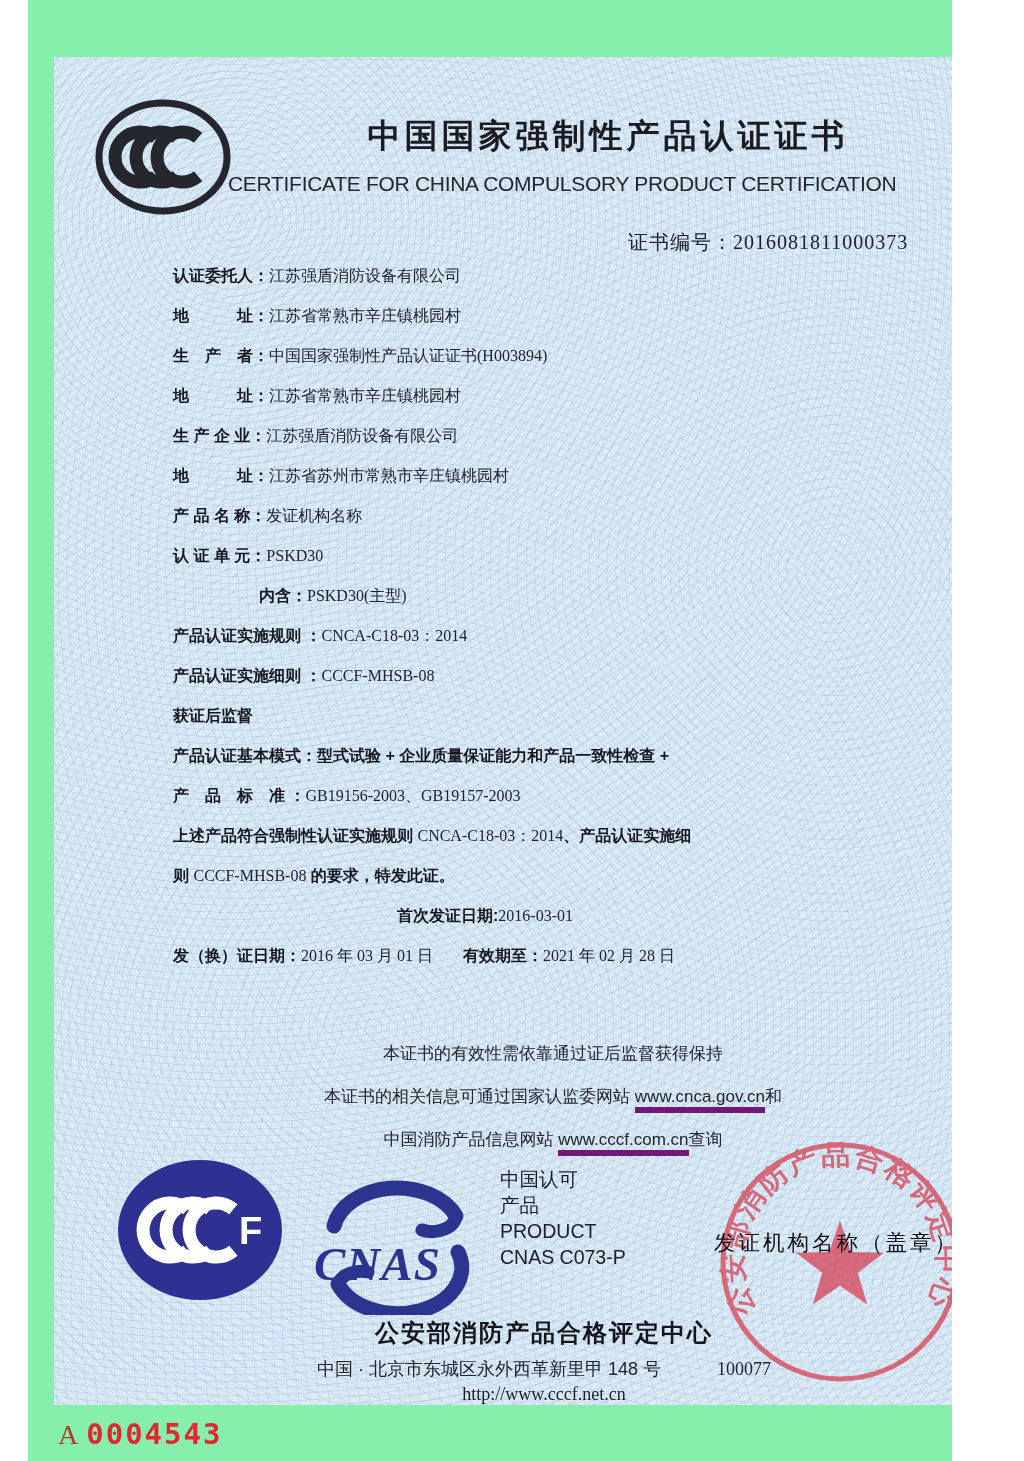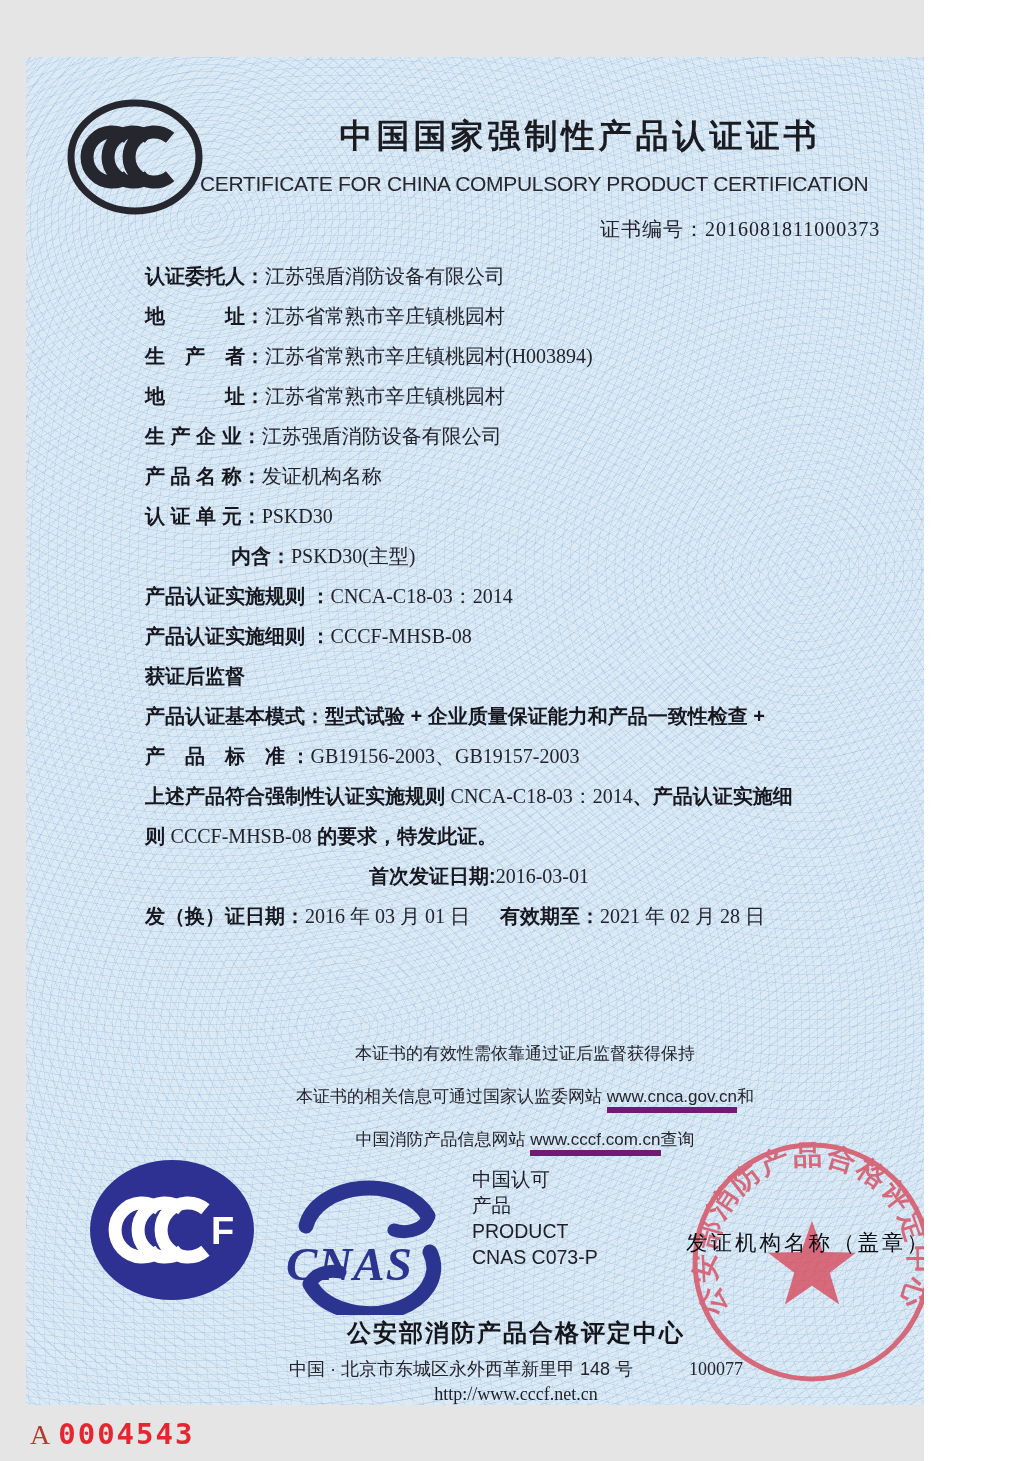--- a/index.html
+++ b/index.html
@@ -1,20 +1,20 @@
 <!DOCTYPE html>
 <html><head>
 <meta charset="utf-8">
 <style>
   * { margin:0; padding:0; box-sizing:border-box; }
   html,body { background:#ffffff; }
   .page {
     position:relative; width:924px; height:1461px;
-    background:#e5e5e5; overflow:hidden;
-    font-family:"Liberation Sans", sans-serif; color:#1c1c22;
+    background:#86efac; overflow:hidden;
+    font-family:"Liberation Sans", sans-serif; color:#1c1c22;margin-left:28px;
   }
   .paper {
     position:absolute; left:26px; top:57px; width:998px; height:1348px;
     background-color:#dceaf5;
     background-image:
       repeating-radial-gradient(circle at 18% 12%, rgba(108,160,206,.20) 0 1px, rgba(255,255,255,0) 1px 7px),
       repeating-radial-gradient(circle at 78% 38%, rgba(108,160,206,.17) 0 1px, rgba(255,255,255,0) 1px 9px),
       repeating-radial-gradient(circle at 32% 72%, rgba(108,160,206,.17) 0 1px, rgba(255,255,255,0) 1px 8px),
       repeating-radial-gradient(circle at 96% 92%, rgba(108,160,206,.15) 0 1px, rgba(255,255,255,0) 1px 10px);
   }
@@ -22,27 +22,27 @@
   .ccc-logo { position:absolute; left:64px; top:97px; width:142px; height:120px; }
   .title-cn {
     position:absolute; left:230px; top:114px; width:700px; text-align:center;
     font-size:33px; font-weight:700; letter-spacing:4px; color:#1b1b22;
   }
   .title-en {
     position:absolute; left:200px; top:172px; width:760px; text-align:left;
     font-size:21px; letter-spacing:-0.3px; color:#26262e;
   }
   .cert-no {
-    position:absolute; left:600px; top:216px; font-size:20px;
+    position:absolute; left:600px; top:229px; font-size:20px;
     font-family:"Liberation Serif", serif; color:#20202a; letter-spacing:1px;
   }
   
   .fields {
     position:absolute; left:145px; top:256px; width:748px;
-    font-size:20px; line-height:40px;
+    font-size:16px; line-height:40px;
   }
   .row { white-space:nowrap; }
   .lbl { font-weight:700; color:#17171f; }
   .val { font-family:"Liberation Serif", serif; color:#23232c; }
   .val-bold { font-weight:700; color:#17171f; }
   .indent { padding-left:86px; }
   .center-line { padding-left:224px; }
   .gap-inline { display:inline-block; width:30px; }
   
   .notice {
@@ -101,23 +101,24 @@
   <div class="title-cn">中国国家强制性产品认证证书</div>
   <div class="title-en">CERTIFICATE FOR CHINA COMPULSORY PRODUCT CERTIFICATION</div>
 
   <div class="cert-no">
     <span>证书编号：</span><span>2016081811000373</span>
   </div>
 
   <div class="fields">
     <div class="row"><span class="lbl">认证委托人：</span><span class="val">江苏强盾消防设备有限公司</span></div>
     <div class="row"><span class="lbl">地　　　址：</span><span class="val">江苏省常熟市辛庄镇桃园村</span></div>
-    <div class="row"><span class="lbl">生　产　者：</span><span class="val">江苏省常熟市辛庄镇桃园村(H003894)</span></div>
+    <div class="row"><span class="lbl">生　产　者：</span><span class="val">中国国家强制性产品认证证书(H003894)</span></div>
     <div class="row"><span class="lbl">地　　　址：</span><span class="val">江苏省常熟市辛庄镇桃园村</span></div>
     <div class="row"><span class="lbl">生 产 企 业：</span><span class="val">江苏强盾消防设备有限公司</span></div>
+    <div class="row"><span class="lbl">地　　　址：</span><span class="val">江苏省苏州市常熟市辛庄镇桃园村</span></div>
     <div class="row"><span class="lbl">产 品 名 称：</span><span class="val">发证机构名称</span></div>
     <div class="row"><span class="lbl">认 证 单 元：</span><span class="val">PSKD30</span></div>
     <div class="row indent"><span class="lbl">内含：</span><span class="val">PSKD30(主型)</span></div>
     <div class="row"><span class="lbl">产品认证实施规则 ：</span><span class="val">CNCA-C18-03：2014</span></div>
     <div class="row"><span class="lbl">产品认证实施细则 ：</span><span class="val">CCCF-MHSB-08</span></div>
     <div class="row"><span class="val-bold">获证后监督</span></div>
     <div class="row"><span class="lbl">产品认证基本模式：</span><span class="val-bold">型式试验 + 企业质量保证能力和产品一致性检查 +</span></div>
     <div class="row"><span class="lbl">产　品　标　准 ：</span><span class="val">GB19156-2003、GB19157-2003</span></div>
     <div class="row"><span class="lbl">上述产品符合强制性认证实施规则 </span><span class="val">CNCA-C18-03：2014</span><span class="lbl">、产品认证实施细</span></div>
     <div class="row"><span class="lbl">则 </span><span class="val">CCCF-MHSB-08</span><span class="lbl"> 的要求，特发此证。</span></div>

